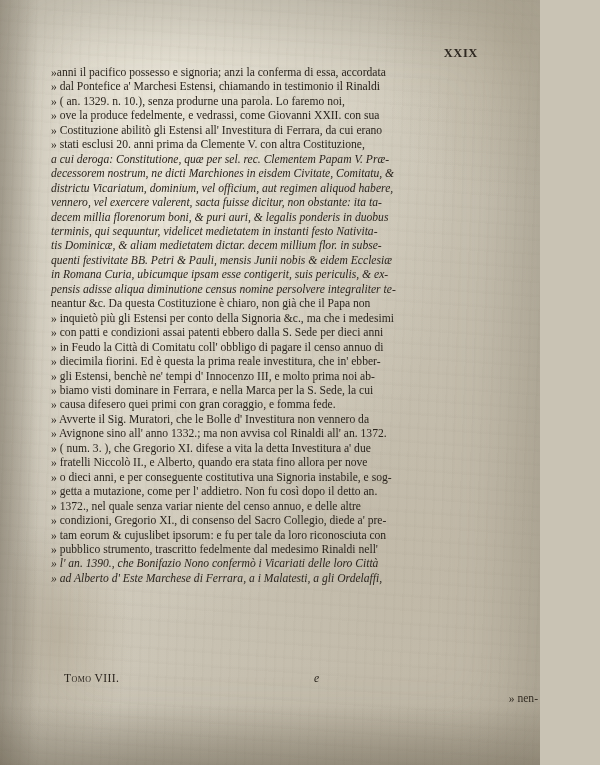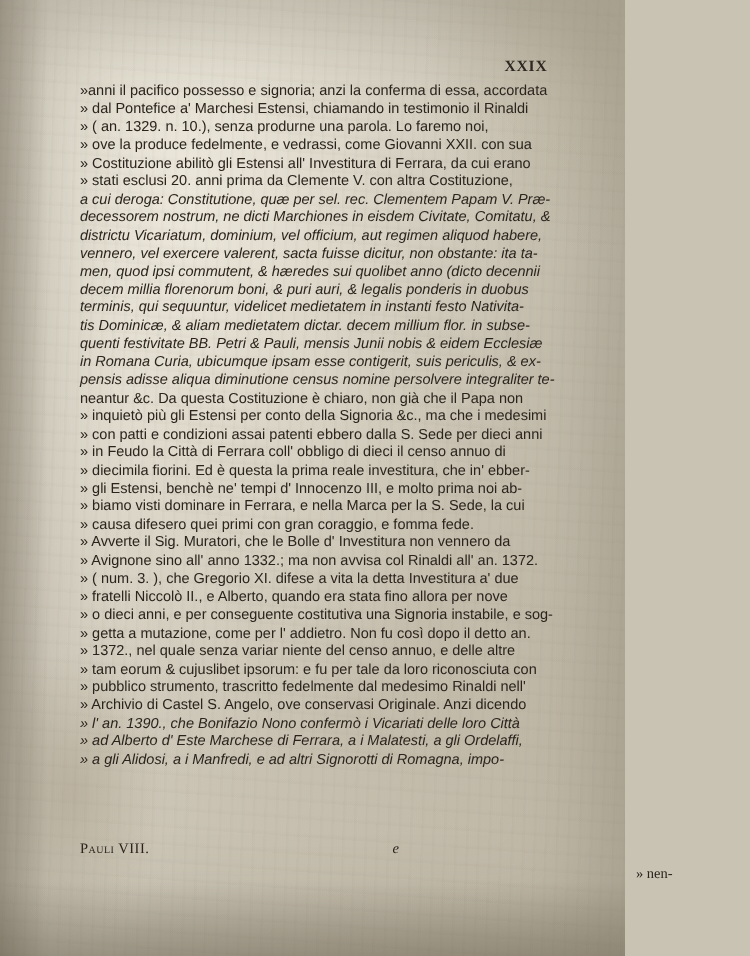--- a/index.html
+++ b/index.html
@@ -8,21 +8,21 @@
   }
   body {
     width: 600px;
     height: 765px;
     background: #c9c3b4;
     font-family: "Liberation Serif", serif;
     overflow: hidden;
   }
   .page {
     position: relative;
-    width: 500px;
+    width: 540px;
     height: 765px;
     background:
       radial-gradient(ellipse at 30% 20%, rgba(255,252,240,0.55) 0%, rgba(255,250,235,0.0) 55%),
       radial-gradient(ellipse at 80% 75%, rgba(180,170,150,0.35) 0%, rgba(180,170,150,0.0) 60%),
       linear-gradient(110deg, #cfc9bb 0%, #d3cdbf 25%, #cbc5b6 55%, #c4bdad 100%);
   }
   
   .texture {
     position: absolute;
     inset: 0;
@@ -58,29 +58,29 @@
     right: 62px;
     font-family: "Liberation Serif", serif;
     font-size: 12.5px;
     letter-spacing: 0.6px;
     color: #2c2620;
     font-weight: 600;
   }
 
   .text-block {
     position: absolute;
-    left: 64px;
+    left: 51px;
     top: 66px;
     width: 480px;
     color: #2a241d;
     font-size: 11.6px;
     line-height: 14.45px;
     text-align: justify;
     text-justify: inter-word;
-    font-family: Liberation Sans, sans-serif;
+    font-family: Liberation Serif, serif;
   }
   .text-block p {
     margin: 0;
     text-indent: 0;
   }
   .ln {
     display: block;
     white-space: pre-wrap;
     text-align: justify;
   }
@@ -138,53 +138,51 @@
       <span class="ln">»anni il pacifico possesso e signoria; anzi la conferma di essa, accordata</span>
       <span class="ln">» dal Pontefice a' Marchesi Estensi, chiamando in testimonio il Rinaldi</span>
       <span class="ln">» ( an. 1329. n. 10.), senza produrne una parola. Lo faremo noi,</span>
       <span class="ln">» ove la produce fedelmente, e vedrassi, come Giovanni XXII. con sua</span>
       <span class="ln">» Costituzione abilitò gli Estensi all' Investitura di Ferrara, da cui erano</span>
       <span class="ln">» stati esclusi 20. anni prima da Clemente V. con altra Costituzione,</span>
       <span class="ln it">a cui deroga: Constitutione, quæ per sel. rec. Clementem Papam V. Præ-</span>
       <span class="ln it">decessorem nostrum, ne dicti Marchiones in eisdem Civitate, Comitatu, &amp;</span>
       <span class="ln it">districtu Vicariatum, dominium, vel officium, aut regimen aliquod habere,</span>
       <span class="ln it">vennero, vel exercere valerent, sacta fuisse dicitur, non obstante: ita ta-</span>
-      <span class="ln it">men, quod ipsi commutent, &amp; hæredes sui quolibet anno (dicto decennii</span>
       <span class="ln it">decem millia florenorum boni, &amp; puri auri, &amp; legalis ponderis in duobus</span>
       <span class="ln it">terminis, qui sequuntur, videlicet medietatem in instanti festo Nativita-</span>
       <span class="ln it">tis Dominicæ, &amp; aliam medietatem dictar. decem millium flor. in subse-</span>
       <span class="ln it">quenti festivitate BB. Petri &amp; Pauli, mensis Junii nobis &amp; eidem Ecclesiæ</span>
       <span class="ln it">in Romana Curia, ubicumque ipsam esse contigerit, suis periculis, &amp; ex-</span>
       <span class="ln it">pensis adisse aliqua diminutione census nomine persolvere integraliter te-</span>
       <span class="ln">neantur &amp;c. Da questa Costituzione è chiaro, non già che il Papa non</span>
       <span class="ln">» inquietò più gli Estensi per conto della Signoria &amp;c., ma che i medesimi</span>
       <span class="ln">» con patti e condizioni assai patenti ebbero dalla S. Sede per dieci anni</span>
-      <span class="ln">» in Feudo la Città di Ferrara coll' obbligo di dieci il censo annuo di</span>
+      <span class="ln">» in Feudo la Città di Comitatu coll' obbligo di pagare il censo annuo di</span>
       <span class="ln">» diecimila fiorini. Ed è questa la prima reale investitura, che in' ebber-</span>
       <span class="ln">» gli Estensi, benchè ne' tempi d' Innocenzo III, e molto prima noi ab-</span>
       <span class="ln">» biamo visti dominare in Ferrara, e nella Marca per la S. Sede, la cui</span>
       <span class="ln">» causa difesero quei primi con gran coraggio, e fomma fede.</span>
       <span class="ln">» Avverte il Sig. Muratori, che le Bolle d' Investitura non vennero da</span>
       <span class="ln">» Avignone sino all' anno 1332.; ma non avvisa col Rinaldi all' an. 1372.</span>
       <span class="ln">» ( num. 3. ), che Gregorio XI. difese a vita la detta Investitura a' due</span>
       <span class="ln">» fratelli Niccolò II., e Alberto, quando era stata fino allora per nove</span>
       <span class="ln">» o dieci anni, e per conseguente costitutiva una Signoria instabile, e sog-</span>
       <span class="ln">» getta a mutazione, come per l' addietro. Non fu così dopo il detto an.</span>
       <span class="ln">» 1372., nel quale senza variar niente del censo annuo, e delle altre</span>
+      <span class="ln">» condizioni, Gregorio XI., di consenso del Sacro Collegio, diede a' pre-</span>
       <span class="ln">» tam eorum &amp; cujuslibet ipsorum: e fu per tale da loro riconosciuta con</span>
       <span class="ln">» pubblico strumento, trascritto fedelmente dal medesimo Rinaldi nell'</span>
-      <span class="ln">» Archivio di Castel S. Angelo, ove conservasi Originale. Anzi dicendo</span>
       <span class="ln it">» l' an. 1390., che Bonifazio Nono confermò i Vicariati delle loro Città</span>
       <span class="ln it">» ad Alberto d' Este Marchese di Ferrara, a i Malatesti, a gli Ordelaffi,</span>
-      <span class="ln it">» a gli Alidosi, a i Manfredi, e ad altri Signorotti di Romagna, impo-</span>
     </p>
   </div>
 
   <div class="footline">
-    <span class="foot-left">Pauli VIII.</span>
+    <span class="foot-left">Tomo VIII.</span>
     <span class="foot-mid">e</span>
     <span class="foot-right">» nen-</span>
   </div>
 
   <div class="edge-shadow-left"></div>
   <div class="edge-shadow-bottom"></div>
   <div class="vignette"></div>
 </div>
 
 </body></html>

